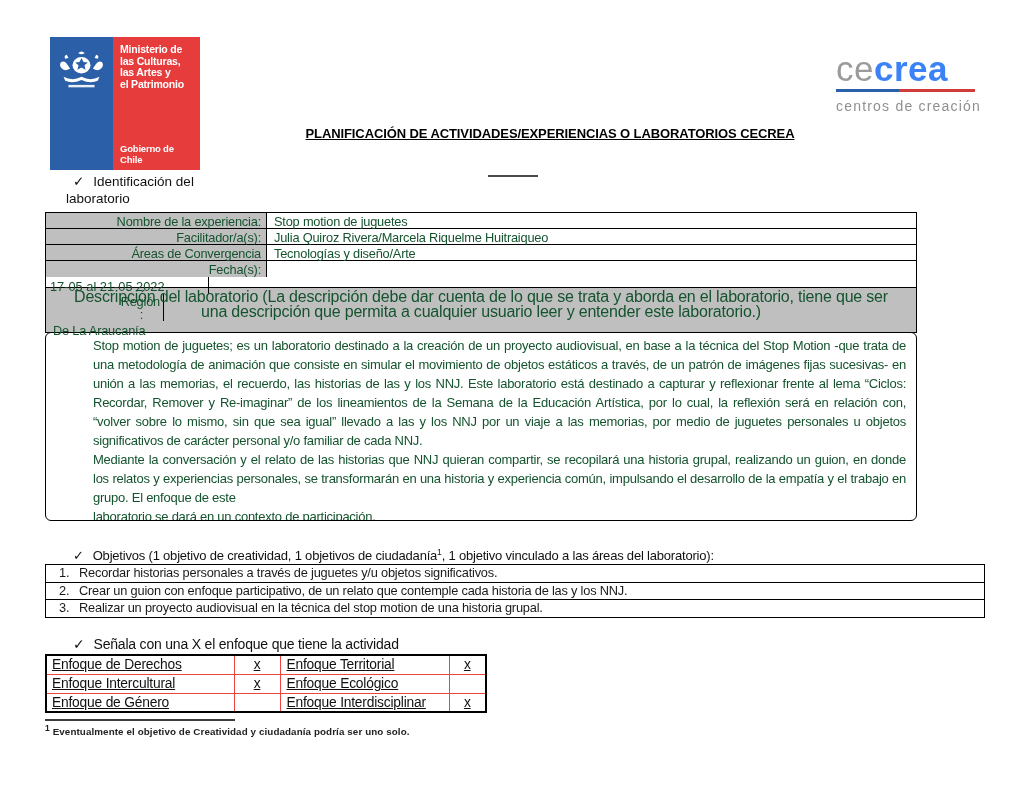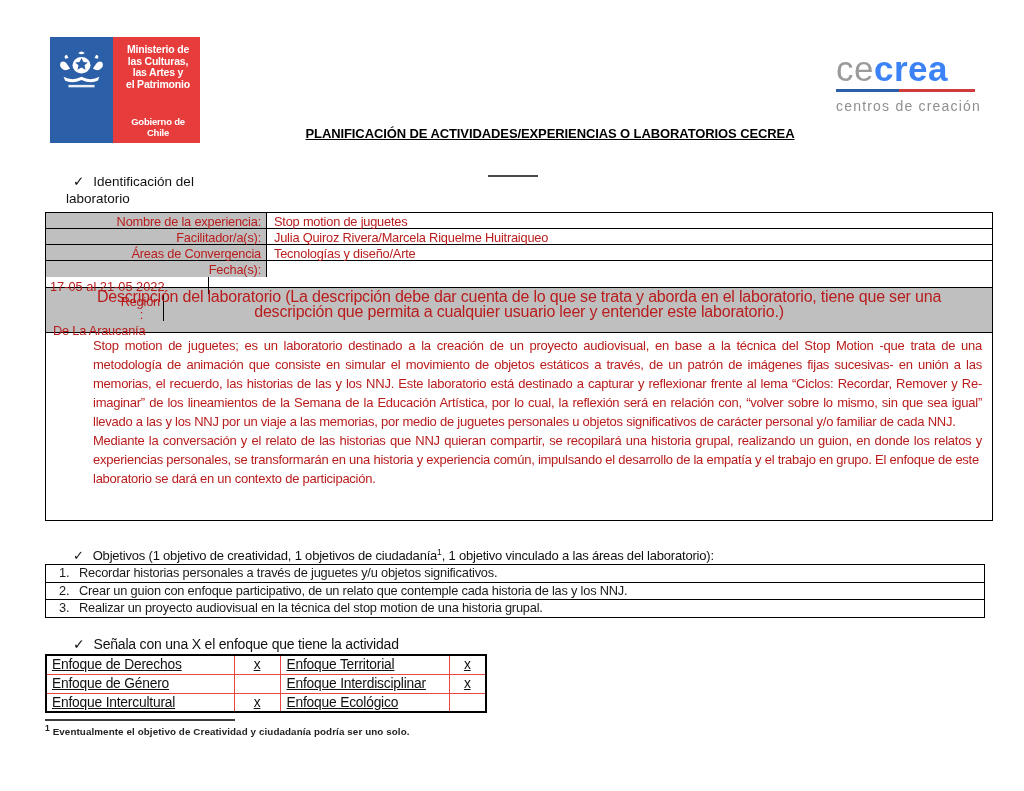--- a/index.html
+++ b/index.html
@@ -4,21 +4,21 @@
 <style>
   * { margin:0; padding:0; box-sizing:border-box; }
   html,body { background:#ffffff; }
   .page {
     position:relative; width:1024px; height:791px; background:#ffffff;
     font-family:"Liberation Sans","DejaVu Sans",sans-serif; color:#1a1a1a;
     overflow:hidden; margin:0 auto;
   }
 
   
-  .gov-logo { position:absolute; left:50px; top:37px; width:150px; height:106px; display:flex;text-align:center; }
+  .gov-logo { position:absolute; left:50px; top:37px; width:150px; height:133px; display:flex; }
   .gov-blue { width:63px; background:#2b5fa8; position:relative; }
   .gov-crest { position:absolute; left:7px; top:13px; width:49px; height:42px; }
   .gov-red { flex:1; background:#e63c3c; color:#ffffff; padding:7px 4px 5px 7px;
              display:flex; flex-direction:column; }
   .gov-red .min-lines { font-size:10.5px; line-height:11.5px; font-weight:bold; letter-spacing:-0.2px; }
   .gov-red .gov-footer { margin-top:auto; font-size:9.5px; font-weight:bold; letter-spacing:-0.2px; }
 
   
   .cecrea { position:absolute; left:836px; top:52px; width:142px; }
   .cecrea-word { font-size:35px; line-height:34px; letter-spacing:0.5px; white-space:nowrap; }
@@ -33,35 +33,35 @@
     text-align:center; font-size:13px; font-weight:bold; letter-spacing:-0.1px;
     text-decoration:underline; color:#000; }
   .blank-line { position:absolute; left:488px; top:175px; width:50px; border-top:2px solid #4a4a4a; }
 
   
   .ident-heading { position:absolute; left:66px; top:174px; font-size:13.5px; line-height:16.5px; color:#111; }
   .check-glyph { font-weight:bold; margin-right:9px; margin-left:7px; }
   .ident-heading .l2 { margin-left:0; }
 
   
-  .main-table { position:absolute; left:45px; top:213px; width:948px; font-size:12.8px; letter-spacing:-0.2px; color:#b91c1c; }
+  .main-table { position:absolute; left:45px; top:213px; width:872px; font-size:12.8px; letter-spacing:-0.2px; color:#14532d; }
   .mrow { display:flex; border:1px solid #000; margin-top:-1px; background:#fff; }
   .mrow.h16 { height:17px; line-height:15px; }
   .mlabel { width:221px; background:#bfbfbf; text-align:right; padding:1px 5px 0 2px; border-right:1px solid #000; }
   .mvalue { flex:1; padding:1px 0 0 7px; }
   .fecha-row { height:28px;flex-direction:column; }
   .fecha-row .mlabel { line-height:15px; }
   .fecha-value { width:163px; padding:2px 0 0 4px; border-right:1px solid #000; letter-spacing:0; }
   .region-label { width:118px; background:#bfbfbf; border-right:1px solid #000; text-align:right; line-height:13px; padding:1px 3px 0 0; }
   .region-label .colon { padding-right:17px; }
   .region-value { flex:1; padding:2px 0 4px 7px; }
   .desc-header { display:block; height:46px; background:#bfbfbf; text-align:center;
     font-size:16px; line-height:15px; padding:1px 14px 0 14px; }
   .desc-body { display:block; height:189px; padding:3px 10px 0 47px; text-align:justify;
-    font-size:13px; line-height:19px; letter-spacing:-0.25px; overflow:hidden; }
+    font-size:13px; line-height:19px; letter-spacing:-0.25px; overflow:hidden;border-radius:6px; }
   .desc-body p { text-align:justify; }
 
   
   .obj-heading { position:absolute; left:66px; top:548px; font-size:13px; letter-spacing:-0.2px; color:#111; }
   .obj-heading sup, .footnote sup { font-size:8.5px; vertical-align:super; line-height:0; }
   .obj-boxes { position:absolute; left:45px; top:565px; width:940px; font-size:12.8px; letter-spacing:-0.2px; }
   .obj-row { display:flex; border:1px solid #000; margin-top:-1px; height:18.5px; line-height:16.5px; background:#fff; }
   .obj-num { width:20px; margin-left:13px; }
   .obj-text { flex:1; }
 
@@ -193,31 +193,31 @@
 
   <table class="focus-table">
     <tbody>
       <tr>
         <td class="flabel">Enfoque de Derechos</td>
         <td class="fmark">x</td>
         <td class="flabel2">Enfoque Territorial</td>
         <td class="fmark2">x</td>
       </tr>
       <tr>
+        <td class="flabel">Enfoque Intercultural</td>
+        <td class="fmark">x</td>
+        <td class="flabel2">Enfoque Ecológico</td>
+        <td class="fmark2"></td>
+      </tr>
+      <tr>
         <td class="flabel">Enfoque de Género</td>
         <td class="fmark"></td>
         <td class="flabel2">Enfoque Interdisciplinar</td>
         <td class="fmark2">x</td>
       </tr>
-      <tr>
-        <td class="flabel">Enfoque Intercultural</td>
-        <td class="fmark">x</td>
-        <td class="flabel2">Enfoque Ecológico</td>
-        <td class="fmark2"></td>
-      </tr>
     </tbody>
   </table>
 
   <div class="footnote-rule"></div>
   <div class="footnote">
     <sup>1</sup>
     <span>Eventualmente el objetivo de Creatividad y ciudadanía podría ser uno solo.</span>
   </div>
 
 </div>

